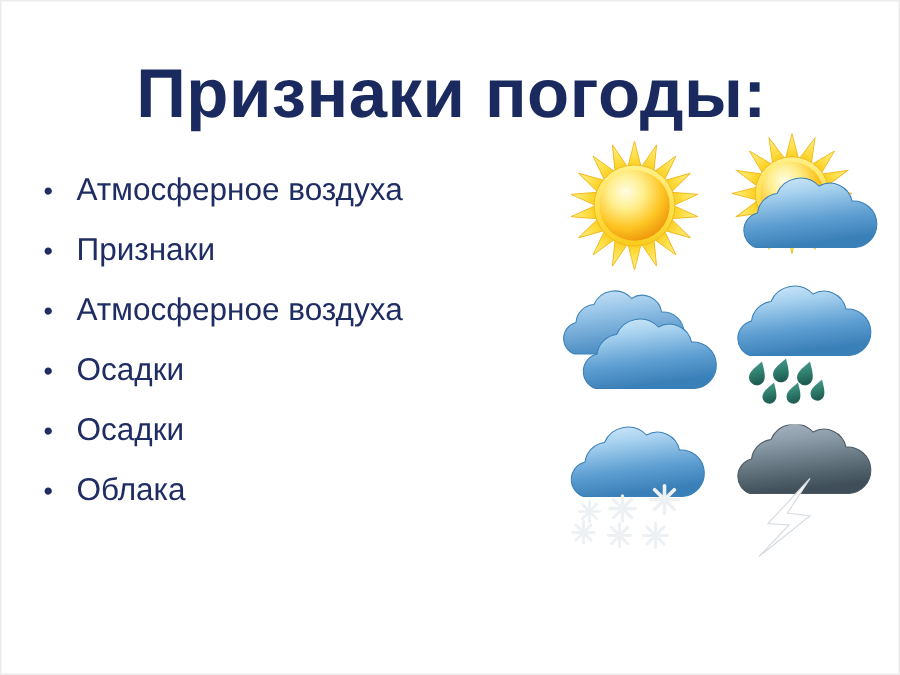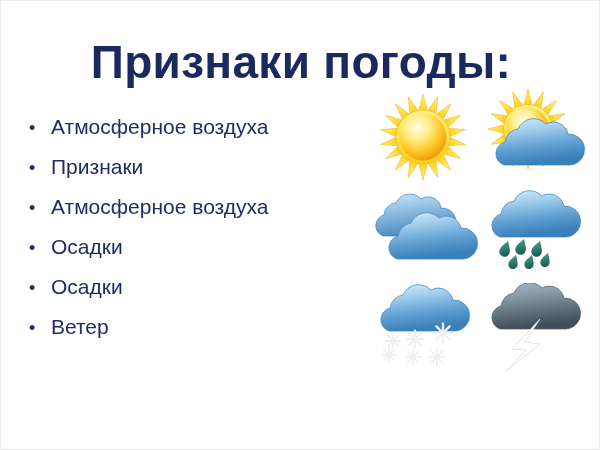--- a/index.html
+++ b/index.html
@@ -111,21 +111,21 @@
     <li class="bullet-item">
       <span class="bullet-dot">•</span>
       <span class="bullet-text">Осадки</span>
     </li>
     <li class="bullet-item">
       <span class="bullet-dot">•</span>
       <span class="bullet-text">Осадки</span>
     </li>
     <li class="bullet-item">
       <span class="bullet-dot">•</span>
-      <span class="bullet-text">Ветер</span>
+      <span class="bullet-text">Облака</span>
     </li>
   </ul>
 
   <div id="icon-grid">
 
     <svg width="0" height="0" style="position:absolute" aria-hidden="true">
       <defs>
         <radialGradient id="gSunCore" cx="38%" cy="30%" r="72%">
           <stop offset="0%" stop-color="#fffde3"></stop>
           <stop offset="35%" stop-color="#ffee8c"></stop>

